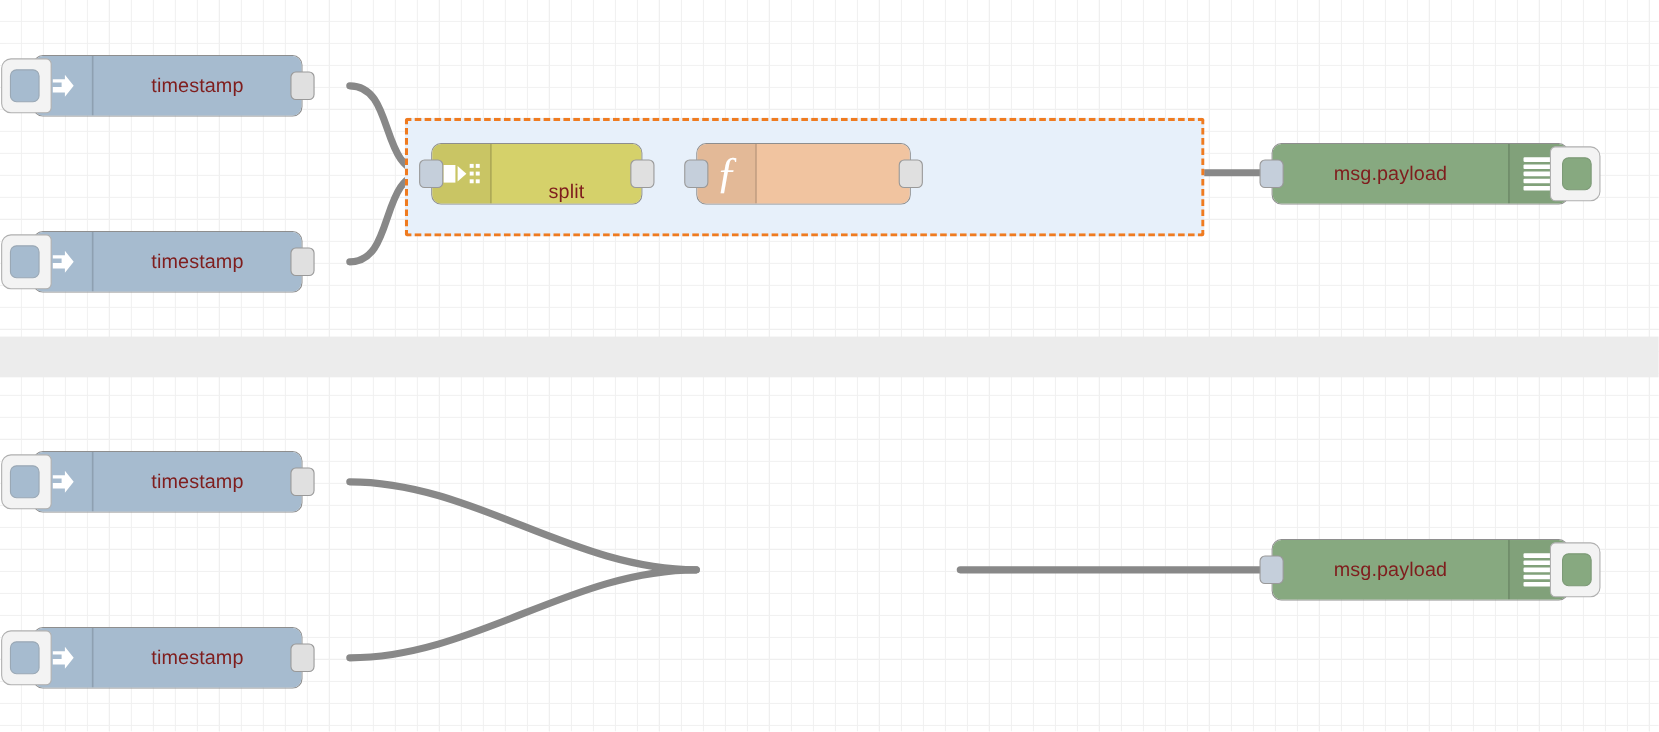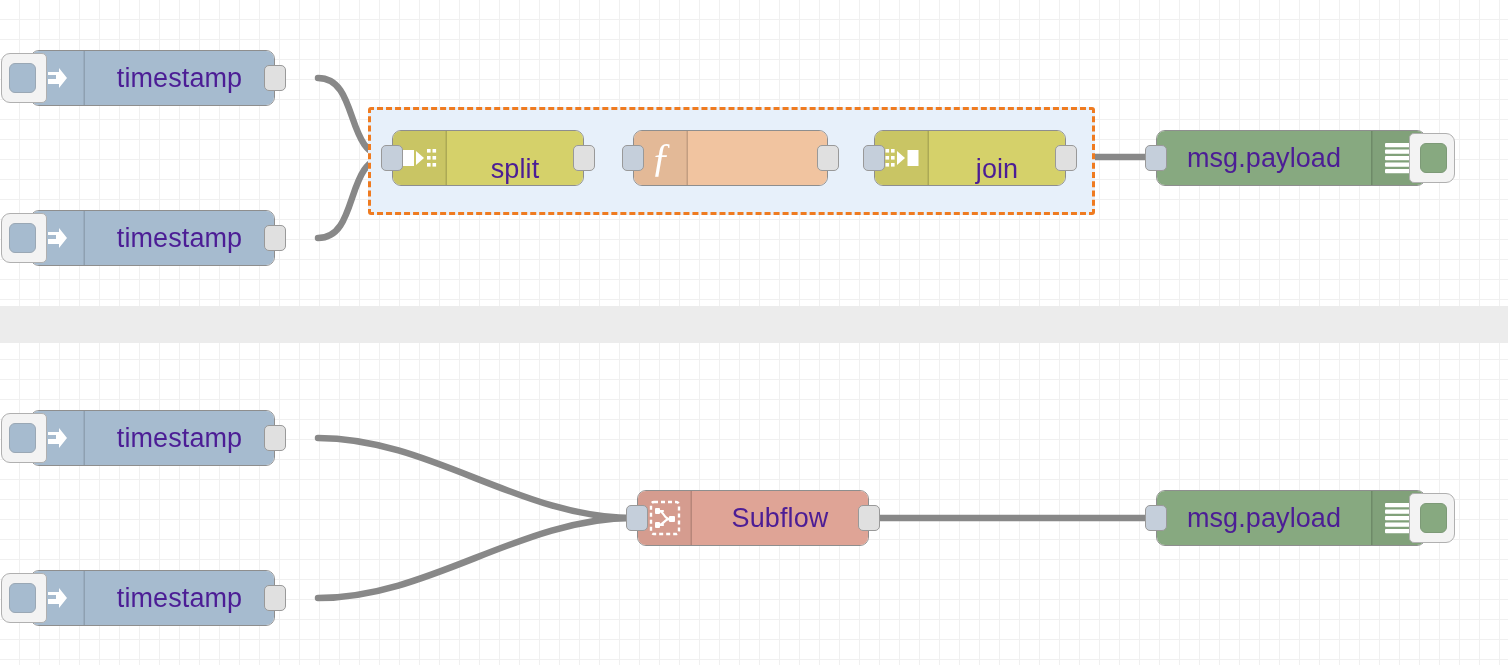--- a/index.html
+++ b/index.html
@@ -72,22 +72,22 @@
     display: flex;
     align-items: center;
     justify-content: center;
     align-self: stretch;
   }
   .node .label {
     flex: 1 1 auto;
     display: flex;
     align-items: center;
     justify-content: center;
-    font-size: 27px;
-    color: #4c1d95;
+    font-size: 18px;
+    color: #7f1d1d;
     letter-spacing: 0.1px;
     white-space: nowrap;
     padding: 0 10px;
   }
 
   
   .sep-right { box-shadow: inset -1.5px 0 0 rgba(0,0,0,0.14); }
   .sep-left  { box-shadow: inset  1.5px 0 0 rgba(0,0,0,0.14); }
 
   
@@ -267,41 +267,20 @@
       <div class="icon-cell sep-right">
         <svg class="glyph" width="30" height="42" viewBox="0 0 30 42">
           <text x="15" y="33" font-family="Liberation Serif, serif" font-size="40" font-style="italic" fill="#ffffff" text-anchor="middle">ƒ</text>
         </svg>
       </div>
       <div class="label"></div>
     </div>
     <div class="port out"></div>
   </div>
 
-  <div class="node node-join" style="left:874px; top:130px; width:192px;">
-    <div class="port in"></div>
-    <div class="body">
-      <div class="icon-cell sep-right">
-        <svg class="glyph" width="34" height="22" viewBox="0 0 34 22">
-          <g fill="#ffffff">
-            <rect x="0.5" y="2" width="3.6" height="3.6"></rect>
-              <rect x="6" y="2" width="3.6" height="3.6"></rect>
-            <rect x="0.5" y="9" width="3.6" height="3.6"></rect>
-              <rect x="6" y="9" width="3.6" height="3.6"></rect>
-            <rect x="0.5" y="16" width="3.6" height="3.6"></rect>
-              <rect x="6" y="16" width="3.6" height="3.6"></rect>
-          </g>
-          <path d="M12 4 L20 11 L12 18 z" fill="#ffffff"></path>
-          <rect x="22.5" y="3" width="11" height="16" fill="#ffffff"></rect>
-        </svg>
-      </div>
-      <div class="label">join</div>
-    </div>
-    <div class="port out"></div>
-  </div>
 
   <div class="node node-debug" style="left:1156px; top:130px; width:270px;">
     <div class="port in"></div>
     <div class="body">
       <div class="label">msg.payload</div>
       <div class="icon-cell sep-left">
         <svg class="glyph" width="30" height="32" viewBox="0 0 30 32">
           <g fill="#ffffff">
             <rect x="2" y="1" width="26" height="4.2" rx="1"></rect>
             <rect x="2" y="7.5" width="26" height="4.2" rx="1"></rect>
@@ -340,43 +319,20 @@
       <div class="icon-cell sep-right">
         <svg class="glyph" width="28" height="28" viewBox="0 0 28 28">
           <path d="M4 8 h11 V4 l8 10 -8 10 v-4 H4 v-5 h8 v-4 H4 z" fill="#ffffff"></path>
         </svg>
       </div>
       <div class="label">timestamp</div>
     </div>
     <div class="port out"></div>
   </div>
 
-  <div class="node node-subflow" style="left:637px; top:490px; width:232px;">
-    <div class="port in"></div>
-    <div class="body">
-      <div class="icon-cell sep-right">
-        <svg class="glyph" width="32" height="36" viewBox="0 0 32 36">
-          <rect x="2" y="2" width="28" height="32" rx="3" fill="none" stroke="#ffffff" stroke-width="2.4" stroke-dasharray="4 3"></rect>
-          <g fill="none" stroke="#ffffff" stroke-width="2.2" stroke-linecap="round">
-            <path d="M9 11 h5"></path>
-            <path d="M9 11 C 16 11 14 19 21 19"></path>
-            <path d="M9 25 C 16 25 14 19 21 19"></path>
-            <path d="M9 25 h5"></path>
-          </g>
-          <g fill="#ffffff">
-            <rect x="6" y="8" width="5" height="6" rx="1"></rect>
-            <rect x="6" y="22" width="5" height="6" rx="1"></rect>
-            <rect x="20" y="16" width="6" height="6" rx="1"></rect>
-          </g>
-        </svg>
-      </div>
-      <div class="label">Subflow</div>
-    </div>
-    <div class="port out"></div>
-  </div>
 
   <div class="node node-debug" style="left:1156px; top:490px; width:270px;">
     <div class="port in"></div>
     <div class="body">
       <div class="label">msg.payload</div>
       <div class="icon-cell sep-left">
         <svg class="glyph" width="30" height="32" viewBox="0 0 30 32">
           <g fill="#ffffff">
             <rect x="2" y="1" width="26" height="4.2" rx="1"></rect>
             <rect x="2" y="7.5" width="26" height="4.2" rx="1"></rect>

